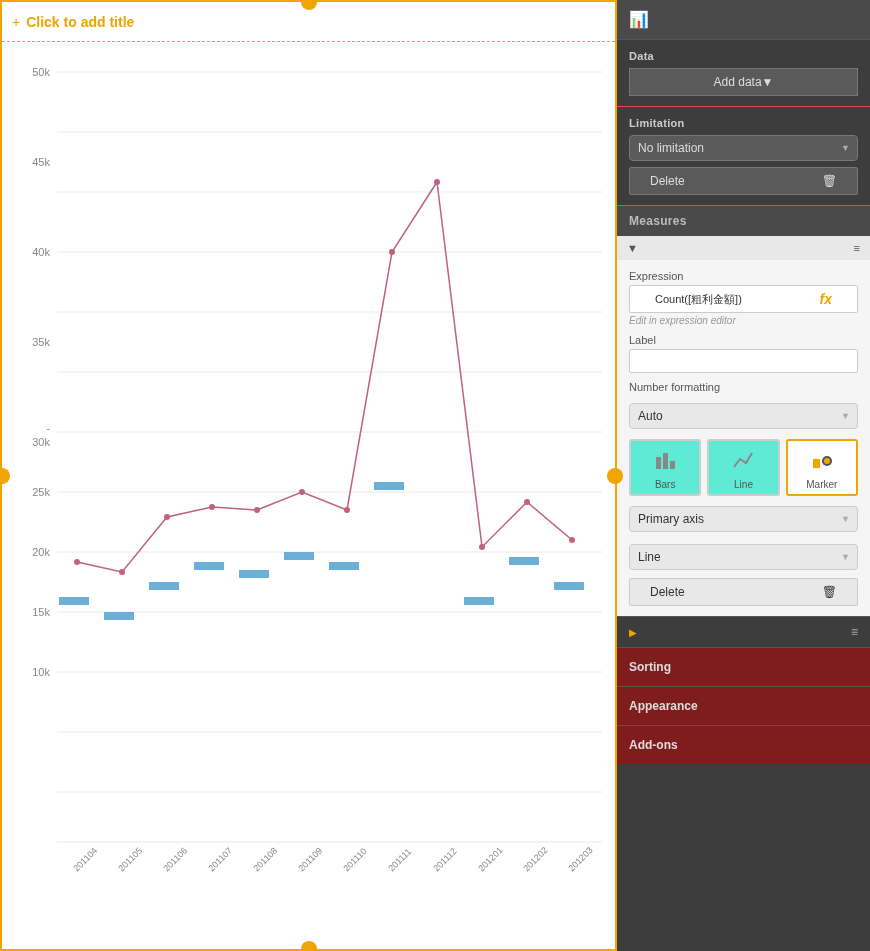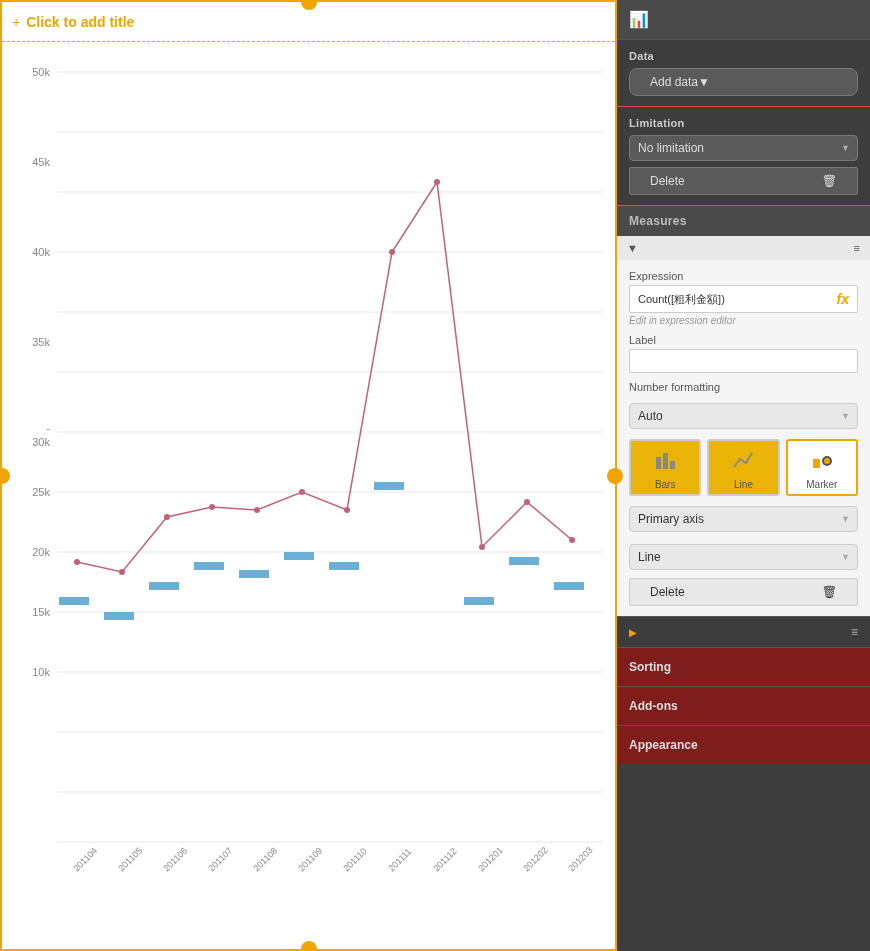--- a/index.html
+++ b/index.html
@@ -117,23 +117,23 @@
 
     .btn-add-data {
       width: 100%;
       background: #5a5a5a;
       border: 1px solid #777;
       color: #ddd;
       padding: 6px 20px;
       cursor: pointer;
       display: flex;
       align-items: center;
-      justify-content: flex-start;
+      justify-content: center;
       font-size: 12px;
-      border-radius: 8px;
+      border-radius: 0;
     }
 
     .dropdown-select {
       width: 100%;
       background: #5a5a5a;
       border: 1px solid #777;
       color: #ddd;
       padding: 5px 8px;
       font-size: 12px;
       border-radius: 4px;
@@ -201,21 +201,21 @@
     .field-label {
       color: #555;
       font-size: 11px;
       margin-bottom: 3px;
     }
 
     .expression-box {
       background: #fff;
       border: 1px solid #ccc;
       border-radius: 2px;
-      padding: 5px 8px;
+      padding: 5px 25px;
       display: flex;
       align-items: center;
       justify-content: space-between;
       margin-bottom: 2px;
     }
 
     .expression-text {
       color: #333;
       font-size: 11px;
     }
@@ -250,21 +250,21 @@
     }
 
     .chart-type-row {
       display: flex;
       gap: 6px;
       margin-bottom: 10px;
     }
 
     .chart-type-btn {
       flex: 1;
-      background: #eab308;
+      background: #5eead4;
       border: 2px solid #ccc;
       border-radius: 3px;
       padding: 8px 4px 4px;
       cursor: pointer;
       display: flex;
       flex-direction: column;
       align-items: center;
       gap: 3px;
     }
 
@@ -554,20 +554,20 @@
   <div class="collapse-section">
     <span class="collapse-icon">▶</span>
     <span class="collapse-menu-icon">≡</span>
   </div>
 
   <div class="accordion-section">
     <span class="accordion-label">Sorting</span>
   </div>
 
   <div class="accordion-section">
+    <span class="accordion-label">Appearance</span>
+  </div>
+
+  <div class="accordion-section">
     <span class="accordion-label">Add-ons</span>
   </div>
 
-  <div class="accordion-section">
-    <span class="accordion-label">Appearance</span>
-  </div>
-
 </div>
 
 </body></html>

